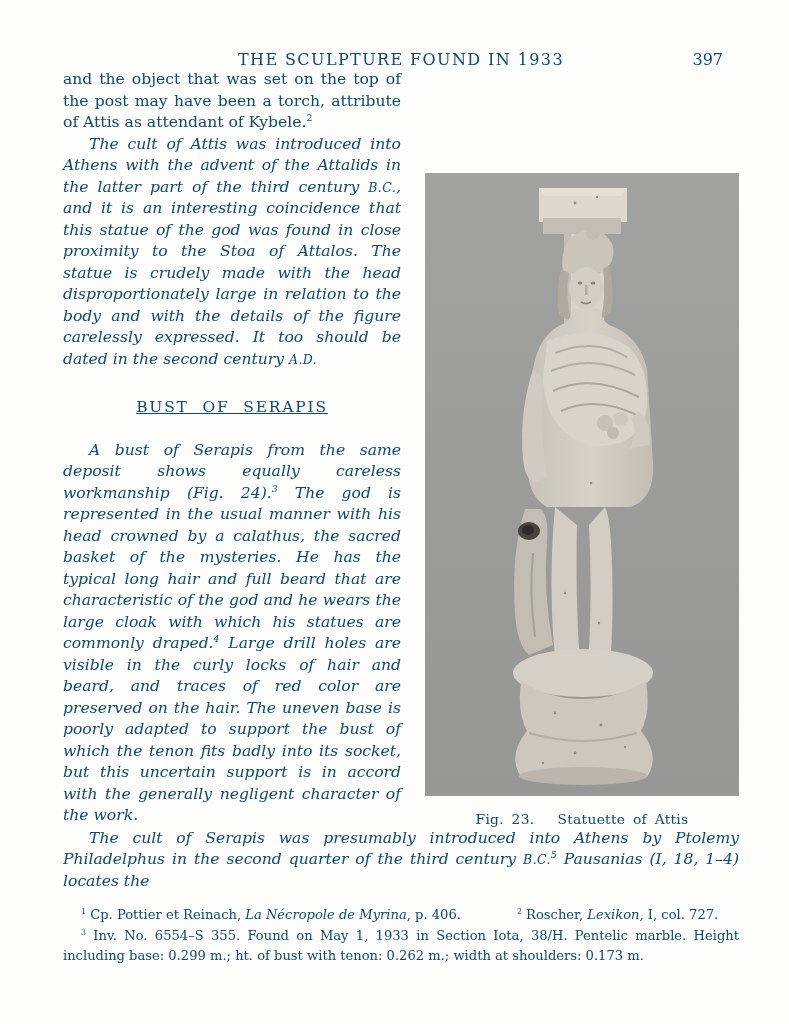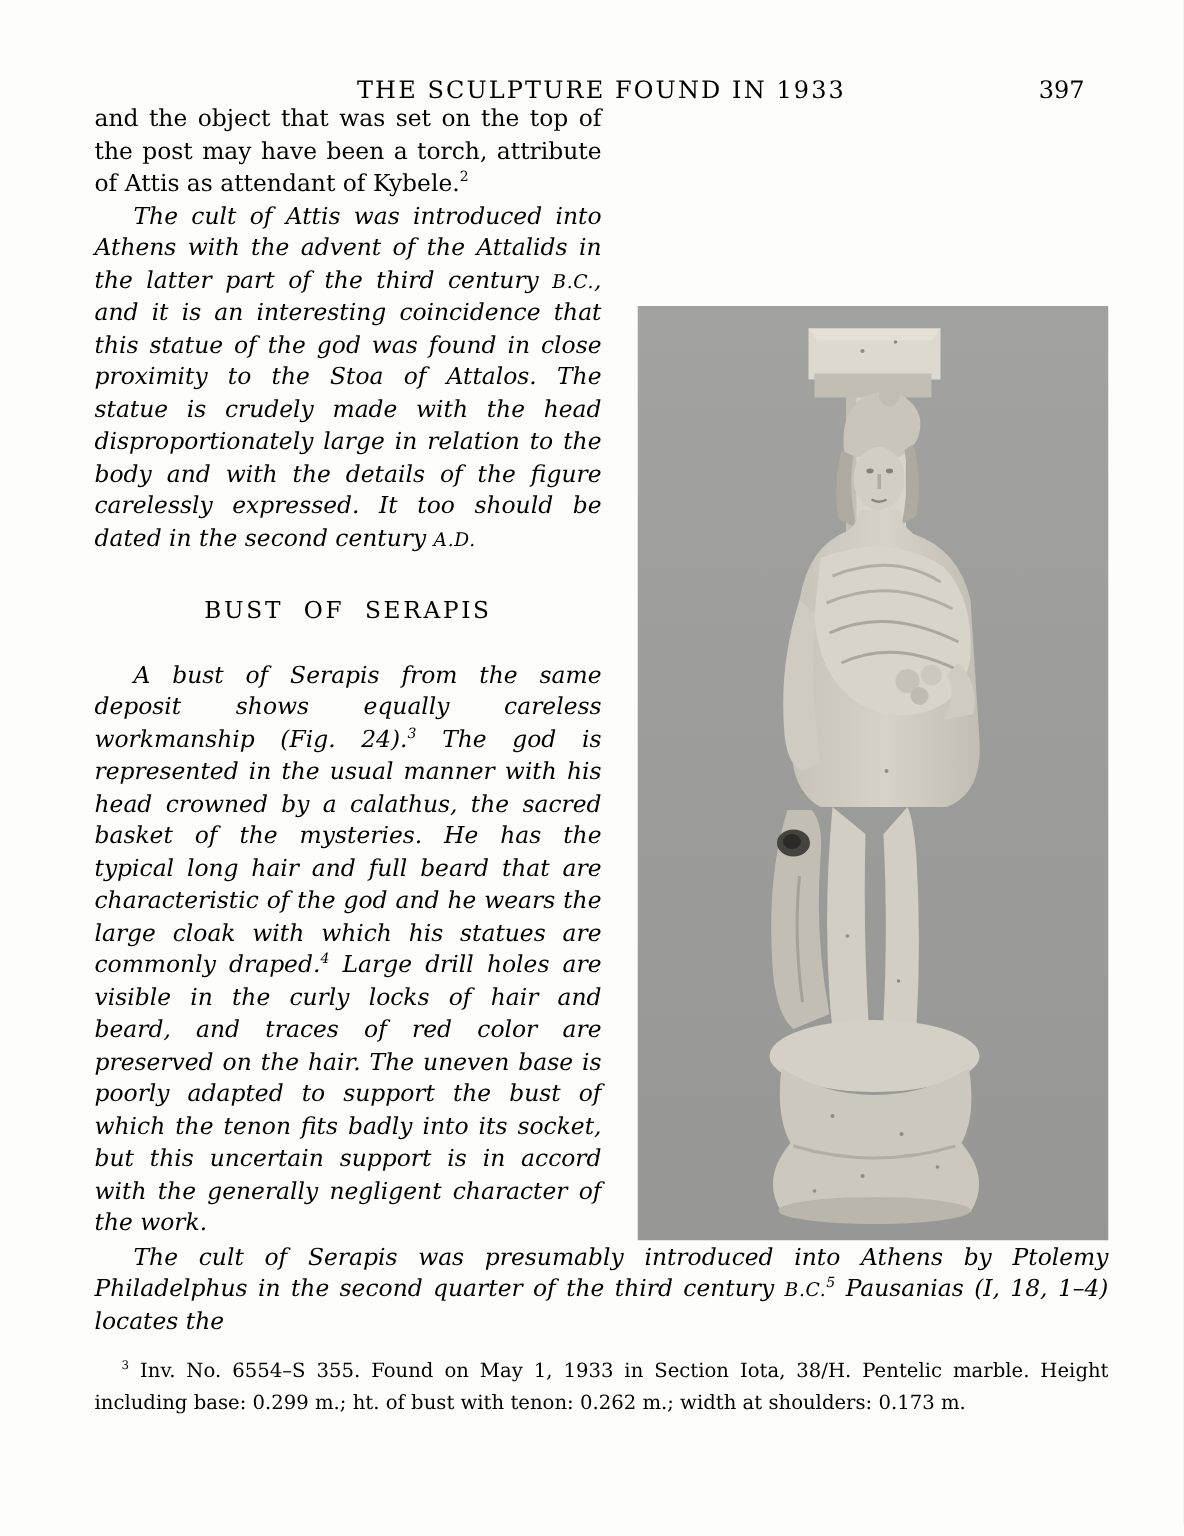--- a/index.html
+++ b/index.html
@@ -3,21 +3,21 @@
 <meta charset="utf-8">
 <style>
   html,body{margin:0;padding:0;}
   body{
     width:789px;height:1024px;
     background:#e8e8e6;
     font-family:"DejaVu Serif","Liberation Serif",serif;
   }
   .page{
     position:relative;width:789px;height:1024px;
-    background:#fdfdfc;color:#000000;overflow:hidden;
+    background:#fdfdfc;color:#0c4a6e;overflow:hidden;
   }
   .content{position:absolute;left:63px;top:50px;width:676px;}
 
   .header{position:relative;text-align:center;font-size:16px;letter-spacing:1.4px;}
   .pageno{position:absolute;right:16px;top:0;letter-spacing:0;}
 
   .intro{margin-top:25px;text-align:justify;font-size:15.6px;line-height:21.5px;}
 
   .columns{display:flex;align-items:flex-end;}
   .col-left{width:338px;text-align:justify;font-size:15.6px;line-height:21.5px;}
@@ -57,21 +57,21 @@
       <span>THE SCULPTURE FOUND IN 1933</span>
       <span class="pageno">397</span>
     </div>
 
 
     <div class="columns">
 
       <div class="col-left">
         <p><span>and the object that was set on the top of the post may have been a torch, attribute of Attis as attendant of Kybele.</span><sup>2</sup></p>
         <p class="ind"><span>The cult of Attis was introduced into Athens with the advent of the Attalids in the latter part of the third century </span><span class="sc">B.C.</span><span>, and it is an interesting coincidence that this statue of the god was found in close proximity to the Stoa of Attalos. The statue is crudely made with the head disproportionately large in relation to the body and with the details of the figure carelessly expressed. It too should be dated in the second century </span><span class="sc">A.D.</span></p>
-        <h2 class="section-heading" style="font-weight:normal;">BUST OF SERAPIS</h2>
+        <h2 class="section-heading" style="font-weight:normal;text-decoration:underline;">BUST OF SERAPIS</h2>
         <p class="ind"><span>A bust of Serapis from the same deposit shows equally careless workmanship (Fig. 24).</span><sup>3</sup><span> The god is represented in the usual manner with his head crowned by a calathus, the sacred basket of the mysteries. He has the typical long hair and full beard that are characteristic of the god and he wears the large cloak with which his statues are commonly draped.</span><sup>4</sup><span> Large drill holes are visible in the curly locks of hair and beard, and traces of red color are preserved on the hair. The uneven base is poorly adapted to support the bust of which the tenon fits badly into its socket, but this uncertain support is in accord with the generally negligent character of the work.</span></p>
       </div>
 
       <div class="col-right">
         <svg class="figure-photo" viewBox="0 0 314 623" xmlns="http://www.w3.org/2000/svg" aria-hidden="true">
           <defs>
             <linearGradient id="gbg" x1="0" y1="0" x2="0" y2="1">
               <stop offset="0" stop-color="#a2a2a0"></stop>
               <stop offset="0.55" stop-color="#9b9b99"></stop>
               <stop offset="1" stop-color="#979795"></stop>
@@ -140,24 +140,28 @@
             <circle cx="150" cy="580" r="1.4"></circle>
               <circle cx="200" cy="574" r="1.2"></circle>
             <circle cx="118" cy="590" r="1.2"></circle>
               <circle cx="166" cy="310" r="1.3"></circle>
             <circle cx="140" cy="420" r="1.2"></circle>
               <circle cx="174" cy="450" r="1.2"></circle>
             <circle cx="150" cy="30" r="1.4"></circle>
               <circle cx="172" cy="24" r="1.2"></circle>
           </g>
         </svg>
+        <div class="figure-caption">Fig. 23.   Statuette of Attis</div>
       </div>
     </div>
 
     <p class="closing ind"><span>The cult of Serapis was presumably introduced into Athens by Ptolemy Philadelphus in the second quarter of the third century </span><span class="sc">B.C.</span><sup>5</sup><span> Pausanias (I, 18, 1–4) locates the</span></p>
 
     <div class="footnotes">
+      <div class="fn-line">
+        <span><sup>1</sup><span> Cp. Pottier et Reinach, </span><span class="it">La Nécropole de Myrina</span><span>, p. 406.</span></span><span class="fn-gap"></span><span><sup>2</sup><span> Roscher, </span><span class="it">Lexikon</span><span>, I, col. 727.</span></span>
+      </div>
       <div class="fn"><sup>3</sup><span> Inv. No. 6554–S 355.  Found on May 1, 1933 in Section Iota, 38/H.  Pentelic marble.  Height including base: 0.299 m.; ht. of bust with tenon: 0.262 m.; width at shoulders: 0.173 m.</span></div>
 
     </div>
 
   </div>
 </div>
 
 </body></html>

